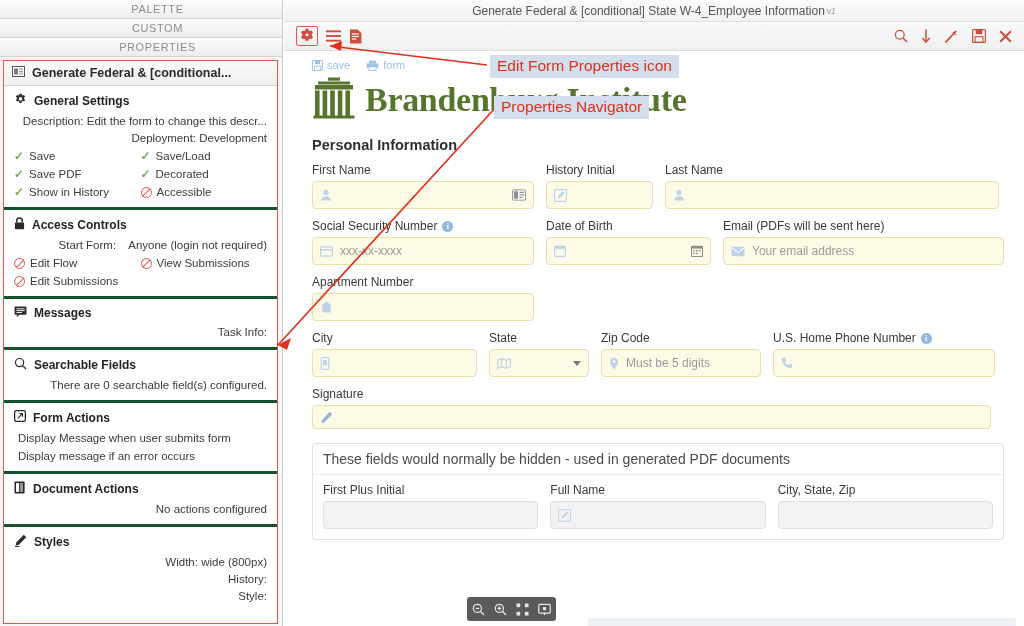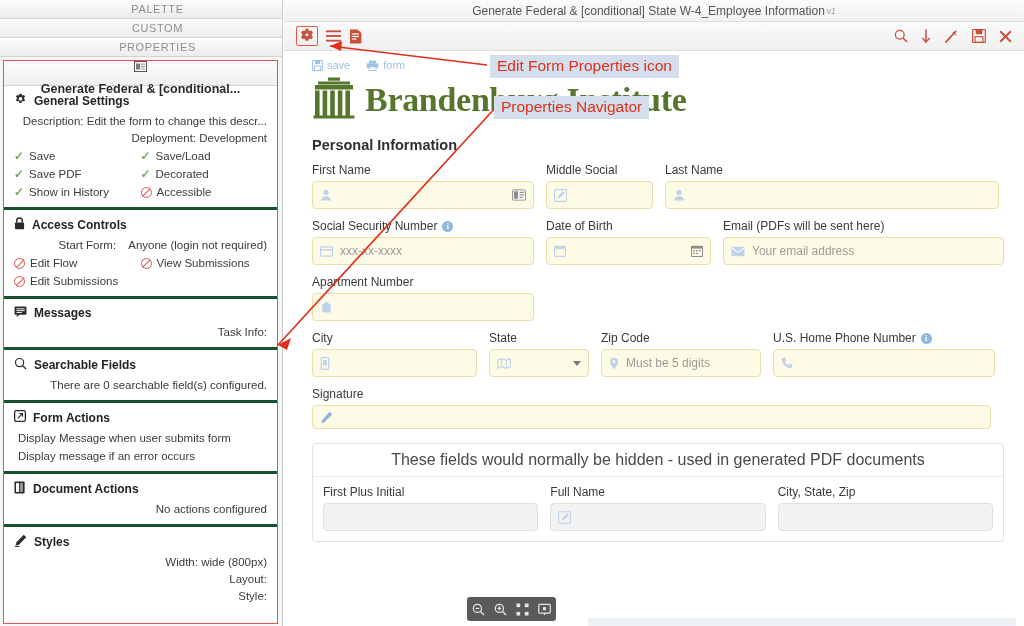--- a/index.html
+++ b/index.html
@@ -23,21 +23,21 @@
   }
   #propsPanel {
     position:absolute; left:3px; top:60px; right:4px; bottom:2px;
     border:1.5px solid #e2554a; background:#fff; overflow:hidden;
   }
   .panel-title {
     display:flex; align-items:center; gap:7px;
     height:25px; padding:0 8px;
     background:linear-gradient(#fbfbfb,#efefef);
     border-bottom:1px solid #d4d4d4;
-    font-size:12.5px; font-weight:bold; color:#2a2a2a;flex-direction:column;
+    font-size:12.5px; font-weight:bold; color:#2a2a2a;
   }
   .sect { padding:4px 10px 6px 10px; border-bottom:3px solid #14532d; }
   .sect-head {
     display:flex; align-items:center; gap:7px;
     font-size:12px; font-weight:bold; color:#242424;
     margin:3px 0 4px 0;
   }
   .kv { font-size:11.5px; color:#3b3b3b; line-height:17px; white-space:nowrap;text-align:right; }
   .twocol { display:flex; }
   .twocol > div { width:50%; }
@@ -99,21 +99,21 @@
     background:#fdfbe6; display:flex; align-items:center; padding:0 7px; gap:7px;
     cursor:text;
   }
   .inp.tall { height:24px; }
   .inp .ph { font-size:12px; color:#9b9b9b; }
   .inp .li { color:#bcd3ea; display:flex; align-items:center; flex:none; }
   .inp .ri { margin-left:auto; color:#9a9a9a; display:flex; align-items:center; }
   .caret { margin-left:auto; width:0;height:0;border-left:4.5px solid transparent;border-right:4.5px solid transparent;border-top:5px solid #777; }
 
   .hidden-box { margin:14px 12px 0 12px; border:1px solid #e2e2e2; border-radius:3px; background:#fff; }
-  .hidden-hdr { font-size:16px; color:#4a4a4a; padding:7px 10px; border-bottom:1px solid #ececec;text-align:center; }
+  .hidden-hdr { font-size:14px; color:#4a4a4a; padding:7px 10px; border-bottom:1px solid #ececec; }
   .hidden-body { display:flex; gap:12px; padding:8px 10px 10px 10px; }
   .inp.dis { background:#f2f2f2; border:1px solid #e0e0e0; }
 
   
   .anno {
     position:absolute; background:#d3dfec; color:#e0301b;
     font-size:15.5px; padding:2px 7px 3px 7px; white-space:nowrap; z-index:40;
   }
   svg.overlay { position:absolute; left:0; top:0; width:1024px; height:626px; pointer-events:none; z-index:35; }
 
@@ -298,21 +298,21 @@
               <rect x="1" y="13" width="5" height="1" fill="#2b2b2b"></rect>
             </svg>
         </span>
         <span>Styles</span>
       </div>
       <div class="kv">
         <span>Width:</span>
         <span>wide (800px)</span>
       </div>
       <div class="kv">
-        <span>Layout:</span>
+        <span>History:</span>
         <span></span>
       </div>
       <div class="kv">
         <span>Style:</span>
         <span></span>
       </div>
     </div>
 
   </div>
 </div>
@@ -438,21 +438,21 @@
                   <rect x="0.5" y="0.5" width="14" height="11" rx="1" fill="#fff" stroke="#8e8e8e"></rect>
                   <rect x="2" y="2" width="4.5" height="8" fill="#8e8e8e"></rect>
                   <rect x="8" y="2.5" width="5.2" height="1.3" fill="#8e8e8e"></rect>
                   <rect x="8" y="5.2" width="5.2" height="1.3" fill="#8e8e8e"></rect>
                   <rect x="8" y="7.9" width="3.6" height="1.3" fill="#8e8e8e"></rect>
                 </svg>
               </span>
           </div>
         </div>
         <div class="fld" style="width:107px">
-          <div class="flbl">Middle Social</div>
+          <div class="flbl">History Initial</div>
           <div class="inp">
             <span class="li">
                 <svg width="13" height="13" viewBox="0 0 14 14">
                   <rect x="0.6" y="0.6" width="12.8" height="12.8" rx="1.4" fill="none" stroke="#bcd3ea" stroke-width="1.3"></rect>
                   <path d="M9.6 2.3 L11.6 4.3 L6.6 9.3 L4 10 L4.7 7.4 Z" fill="#bcd3ea"></path>
                 </svg>
               </span>
           </div>
         </div>
         <div class="fld" style="width:334px">

